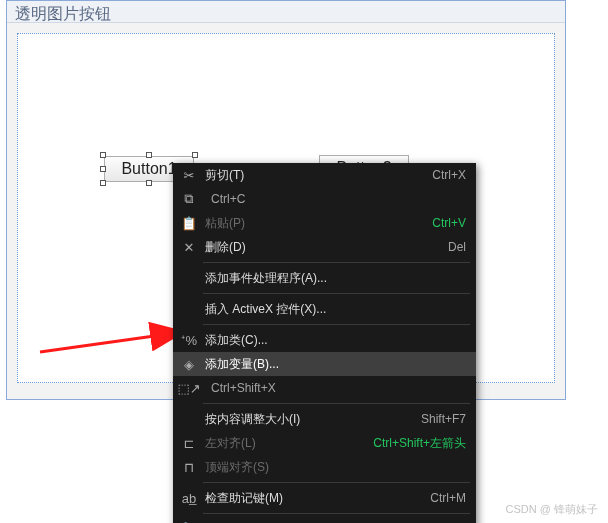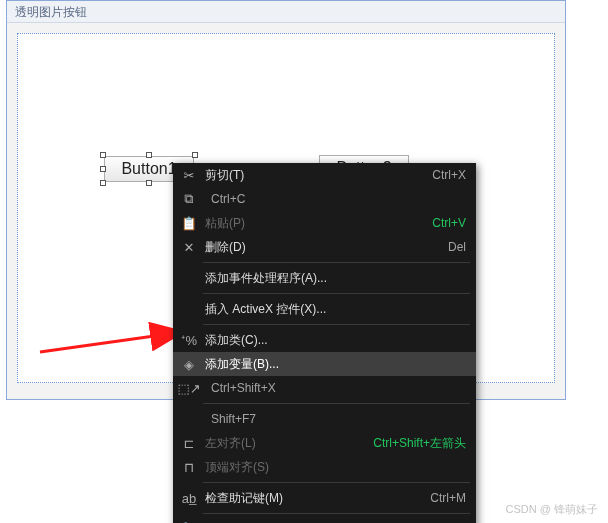--- a/index.html
+++ b/index.html
@@ -16,21 +16,21 @@
     position: absolute;
     left: 6px; top: 0;
     width: 560px; height: 400px;
     border: 1px solid #8aa8d8;
     background: #f3f3f3;
   }
   .title-bar {
     height: 22px;
     padding: 3px 8px;
     color: #5a6a85;
-    font-size: 12px;
+    font-size: 16px;
     background: #eef1f6;
     border-bottom: 1px solid #d0d7e5;
   }
   .client-area {
     position: absolute;
     left: 10px; top: 32px; right: 10px; bottom: 16px;
     border: 1px dotted #6a9bd8;
     background: #ffffff;
   }
   .handle { position:absolute; width:6px; height:6px; background:#fff; border:1px solid #555; }
@@ -178,20 +178,21 @@
       <span class="menu-icon">◈</span>
       <span class="menu-label">添加变量(B)...</span>
     </div>
     <div class="menu-item">
       <span class="menu-icon">⬚↗</span>
       <span class="menu-shortcut">Ctrl+Shift+X</span>
     </div>
     <div class="menu-sep"></div>
     <div class="menu-item">
       <span class="menu-icon"></span>
+      <span class="menu-label">按内容调整大小(I)</span>
       <span class="menu-shortcut">Shift+F7</span>
     </div>
     <div class="menu-item disabled">
       <span class="menu-icon">⊏</span>
       <span class="menu-label">左对齐(L)</span>
       <span class="menu-shortcut">Ctrl+Shift+左箭头</span>
     </div>
     <div class="menu-item disabled">
       <span class="menu-icon">⊓</span>
       <span class="menu-label">顶端对齐(S)</span>

